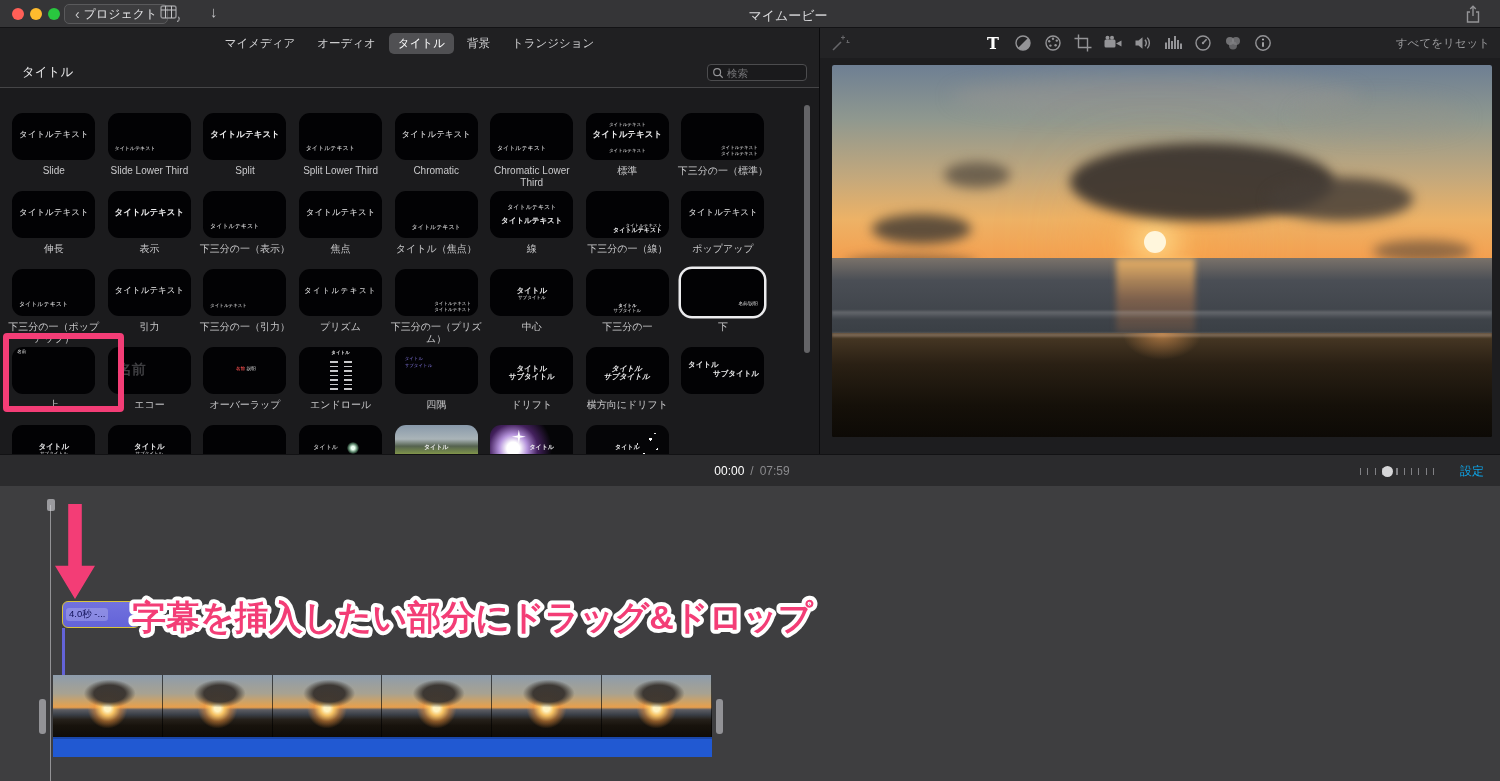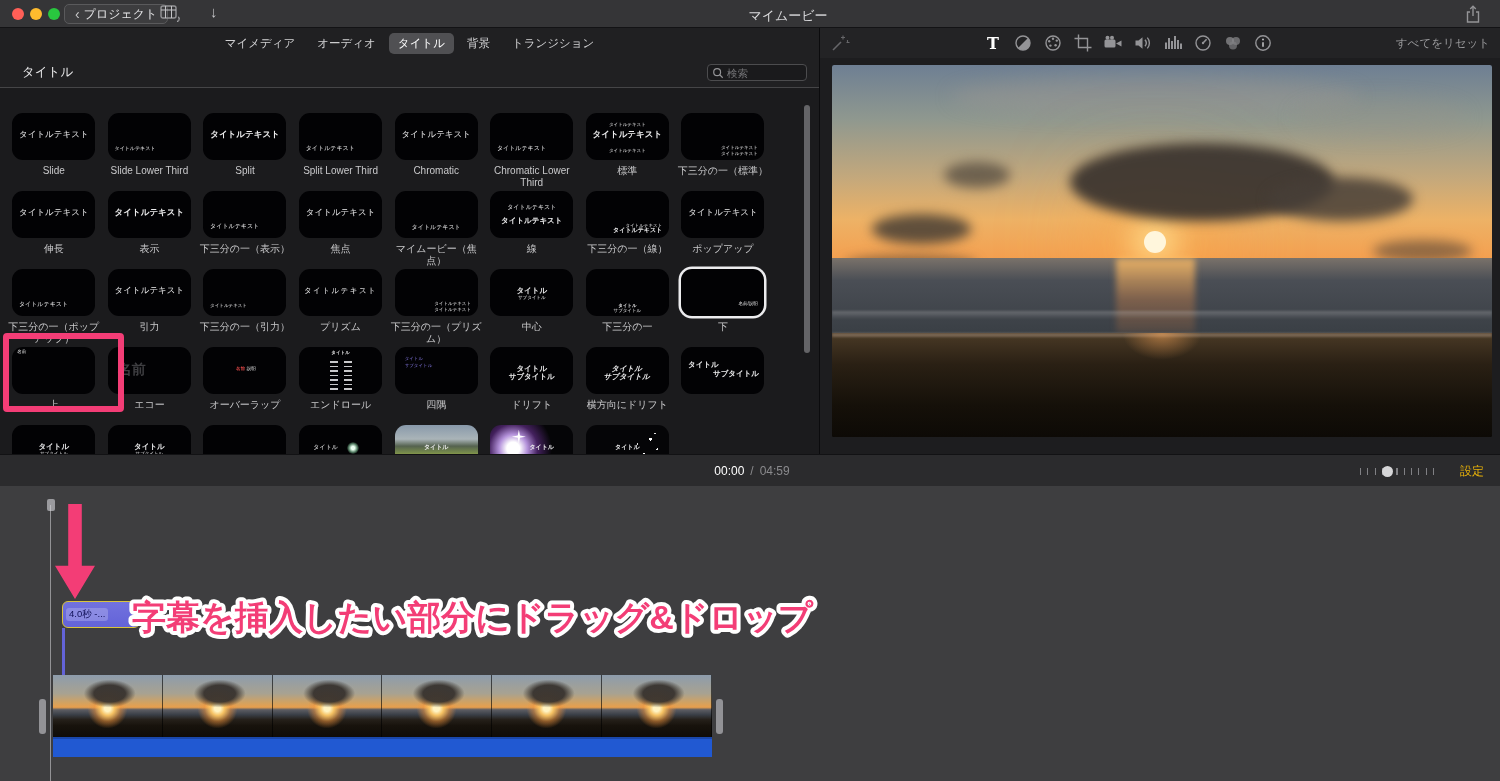--- a/index.html
+++ b/index.html
@@ -147,21 +147,21 @@
   .time-group { position:absolute; left:752px; top:9px; transform:translateX(-50%);
     display:flex; gap:6px; font-size:12px; }
   .time-cur { color:#fff; } .time-sep,.time-total { color:#8a8a8d; }
   .transport-right { position:absolute; right:16px; top:0; height:32px; display:flex;
     align-items:center; gap:26px; }
   .zoom-slider { position:relative; width:74px; height:14px; }
   .zoom-ticks { position:absolute; left:0; top:3.5px; width:100%; height:7px;
     background:repeating-linear-gradient(to right,#808084 0 1px,transparent 1px 7.3px); }
   .zoom-thumb { position:absolute; left:22px; top:1.5px; width:11px; height:11px;
     border-radius:50%; background:#d6d6d8; }
-  .settings-label { font-size:12px; color:#eab308; }
+  .settings-label { font-size:12px; color:#0ea5e9; }
 
   
   .timeline { position:absolute; left:0; top:505px; width:1500px; height:276px; background:#3e3e40; }
   .playhead-handle { position:absolute; left:47px; top:-6px; width:8px; height:12px;
     background:#9a9a9e; border-radius:2px; }
   .playhead-line { position:absolute; left:50px; top:0; width:1px; height:276px;
     background:rgba(215,215,218,.55); }
   .title-clip { position:absolute; left:62px; top:96px; width:78px; height:27px;
     background:linear-gradient(#7272de,var(--title-clip,#6363d8));
     border:1.5px solid var(--clip-selection,#d9c43b); border-radius:6px;
@@ -319,21 +319,21 @@
         <div class="cell">
           <div class="thumb">
             <div class="tl c md">タイトルテキスト</div>
           </div>
           <div class="cell-label">焦点</div>
         </div>
         <div class="cell">
           <div class="thumb">
             <div class="tl lc xs">タイトルテキスト</div>
           </div>
-          <div class="cell-label">マイムービー（焦点）</div>
+          <div class="cell-label">タイトル（焦点）</div>
         </div>
         <div class="cell">
           <div class="thumb">
             <div class="tl uc xs">タイトルテキスト</div>
             <div class="tl c2 sm b">タイトルテキスト</div>
           </div>
           <div class="cell-label">線</div>
         </div>
         <div class="cell">
           <div class="thumb">
@@ -595,21 +595,21 @@
       <div class="sea"></div>
       <div class="beach"></div>
     </div>
   </div>
 </div>
 
 <div class="transport">
   <div class="time-group">
     <span class="time-cur">00:00</span>
     <span class="time-sep">/</span>
-    <span class="time-total">04:59</span>
+    <span class="time-total">07:59</span>
   </div>
   <div class="transport-right">
     <div class="zoom-slider">
       <div class="zoom-ticks"></div>
       <div class="zoom-thumb"></div>
     </div>
     <div class="settings-label">設定</div>
   </div>
 </div>
 

